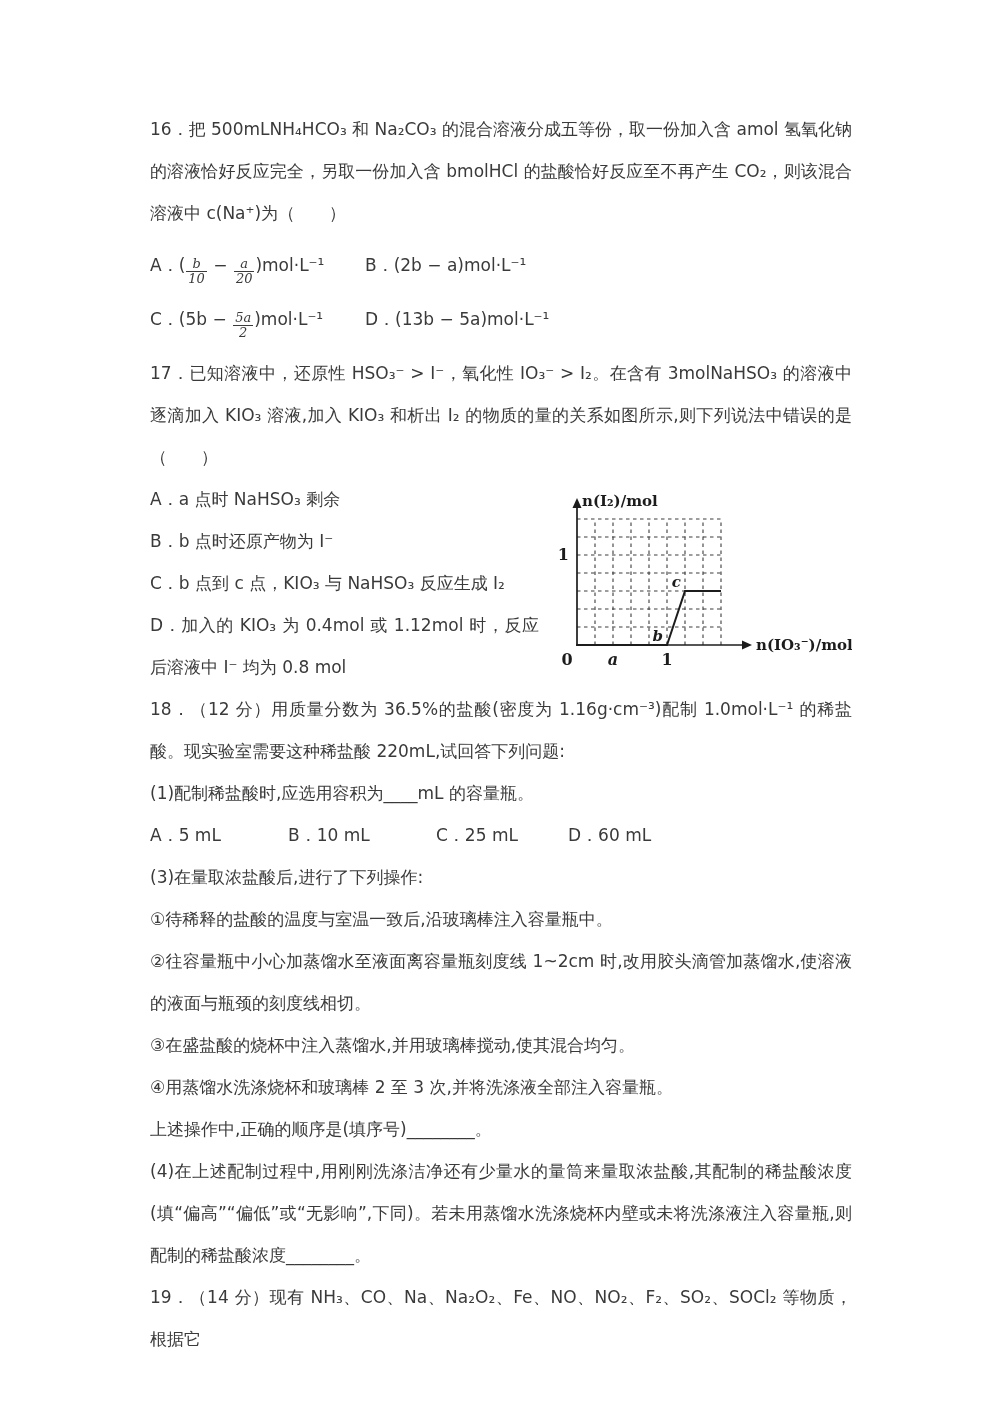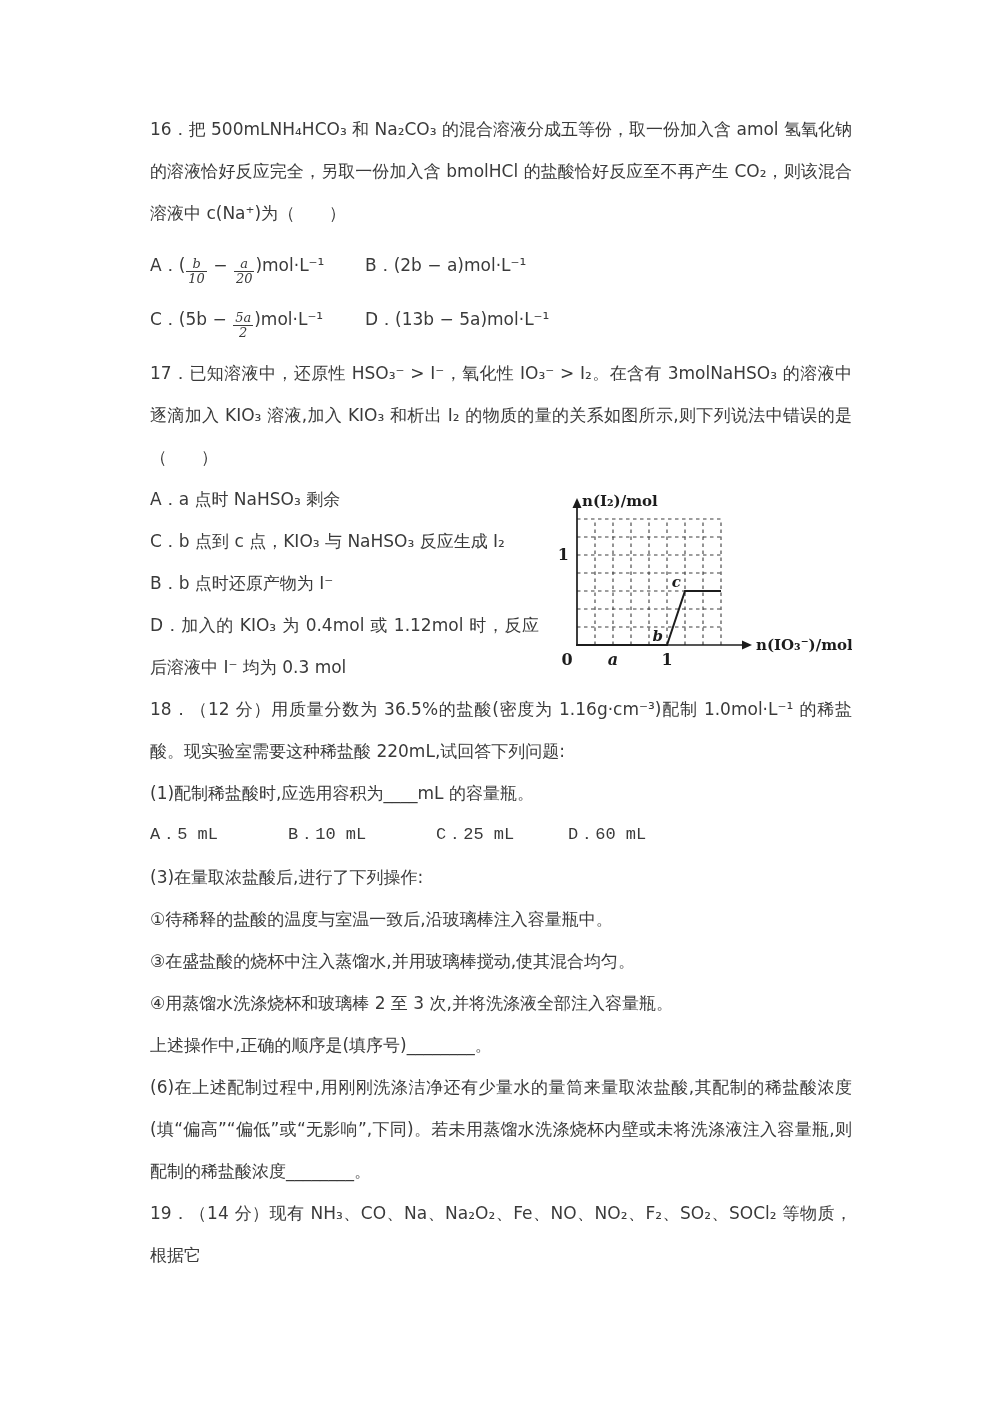--- a/index.html
+++ b/index.html
@@ -28,21 +28,21 @@
   .grid{stroke:#3c3c3c;stroke-width:1.1;stroke-dasharray:3.5,3.5;fill:none;}
   .axis{stroke:#1c1c1c;stroke-width:1.7;fill:none;}
   .arrowhead{fill:#1c1c1c;stroke:none;}
   .series{stroke:#1c1c1c;stroke-width:2;fill:none;}
   .tick{font:bold 16px "DejaVu Serif",serif;fill:#1c1c1c;}
   .tick.it{font-style:italic;}
   .axis-label{font:bold 15px "DejaVu Serif",serif;fill:#1c1c1c;}
   .pt{font:bold 15px "DejaVu Serif",serif;font-style:italic;fill:#1c1c1c;}
   
   .row4{display:grid;grid-template-columns:138px 148px 132px auto;}
-  .row4 span{white-space:nowrap;font-family:Liberation Mono, monospace;}
+  .row4 span{white-space:nowrap;}
 </style>
 </head>
 <body>
 
 <div class="page">
 
   <p class="para">16．把 500mLNH₄HCO₃ 和 Na₂CO₃ 的混合溶液分成五等份，取一份加入含 amol 氢氧化钠的溶液恰好反应完全，另取一份加入含 bmolHCl 的盐酸恰好反应至不再产生 CO₂，则该混合溶液中 c(Na⁺)为（　　）</p>
 
   <div class="optgrid">
     <div class="opt"><span>A．(</span><span class="frac"><span class="num">b</span><span class="den">10</span></span><span> − </span><span class="frac"><span class="num">a</span><span class="den">20</span></span><span>)mol·L⁻¹</span></div>
@@ -80,38 +80,39 @@
           <text x="209" y="170" text-anchor="start" class="axis-label">n(IO₃⁻)/mol</text>
           <text x="22" y="80" text-anchor="end" class="tick">1</text>
           <text x="20" y="185" text-anchor="middle" class="tick">0</text>
           <text x="66" y="185" text-anchor="middle" class="tick it">a</text>
           <text x="120" y="185" text-anchor="middle" class="tick">1</text>
           <text x="116" y="161" text-anchor="end" class="pt">b</text>
           <text x="134" y="107" text-anchor="end" class="pt">c</text>
         </svg>
     </div>
     <p class="para">A．a 点时 NaHSO₃ 剩余</p>
+    <p class="para">B．b 点时还原产物为 I⁻</p>
     <p class="para">C．b 点到 c 点，KIO₃ 与 NaHSO₃ 反应生成 I₂</p>
-    <p class="para">B．b 点时还原产物为 I⁻</p>
-    <p class="para">D．加入的 KIO₃ 为 0.4mol 或 1.12mol 时，反应后溶液中 I⁻ 均为 0.3 mol</p>
+    <p class="para">D．加入的 KIO₃ 为 0.4mol 或 1.12mol 时，反应后溶液中 I⁻ 均为 0.8 mol</p>
   </div>
 
 
   <p class="para">18．（12 分）用质量分数为 36.5%的盐酸(密度为 1.16g·cm⁻³)配制 1.0mol·L⁻¹ 的稀盐酸。现实验室需要这种稀盐酸 220mL,试回答下列问题:</p>
   <p class="para">(1)配制稀盐酸时,应选用容积为____mL 的容量瓶。</p>
 
   <div class="row4">
     <span>A．5 mL</span>
     <span>B．10 mL</span>
     <span>C．25 mL</span>
     <span>D．60 mL</span>
   </div>
 
   <p class="para">(3)在量取浓盐酸后,进行了下列操作:</p>
   <p class="para">①待稀释的盐酸的温度与室温一致后,沿玻璃棒注入容量瓶中。</p>
+  <p class="para">②往容量瓶中小心加蒸馏水至液面离容量瓶刻度线 1~2cm 时,改用胶头滴管加蒸馏水,使溶液的液面与瓶颈的刻度线相切。</p>
   <p class="para">③在盛盐酸的烧杯中注入蒸馏水,并用玻璃棒搅动,使其混合均匀。</p>
   <p class="para">④用蒸馏水洗涤烧杯和玻璃棒 2 至 3 次,并将洗涤液全部注入容量瓶。</p>
   <p class="para">上述操作中,正确的顺序是(填序号)________。</p>
-  <p class="para">(6)在上述配制过程中,用刚刚洗涤洁净还有少量水的量筒来量取浓盐酸,其配制的稀盐酸浓度(填“偏高”“偏低”或“无影响”,下同)。若未用蒸馏水洗涤烧杯内壁或未将洗涤液注入容量瓶,则配制的稀盐酸浓度________。</p>
+  <p class="para">(4)在上述配制过程中,用刚刚洗涤洁净还有少量水的量筒来量取浓盐酸,其配制的稀盐酸浓度(填“偏高”“偏低”或“无影响”,下同)。若未用蒸馏水洗涤烧杯内壁或未将洗涤液注入容量瓶,则配制的稀盐酸浓度________。</p>
 
   <p class="para">19．（14 分）现有 NH₃、CO、Na、Na₂O₂、Fe、NO、NO₂、F₂、SO₂、SOCl₂ 等物质，根据它</p>
 
 </div>
 
 </body></html>

